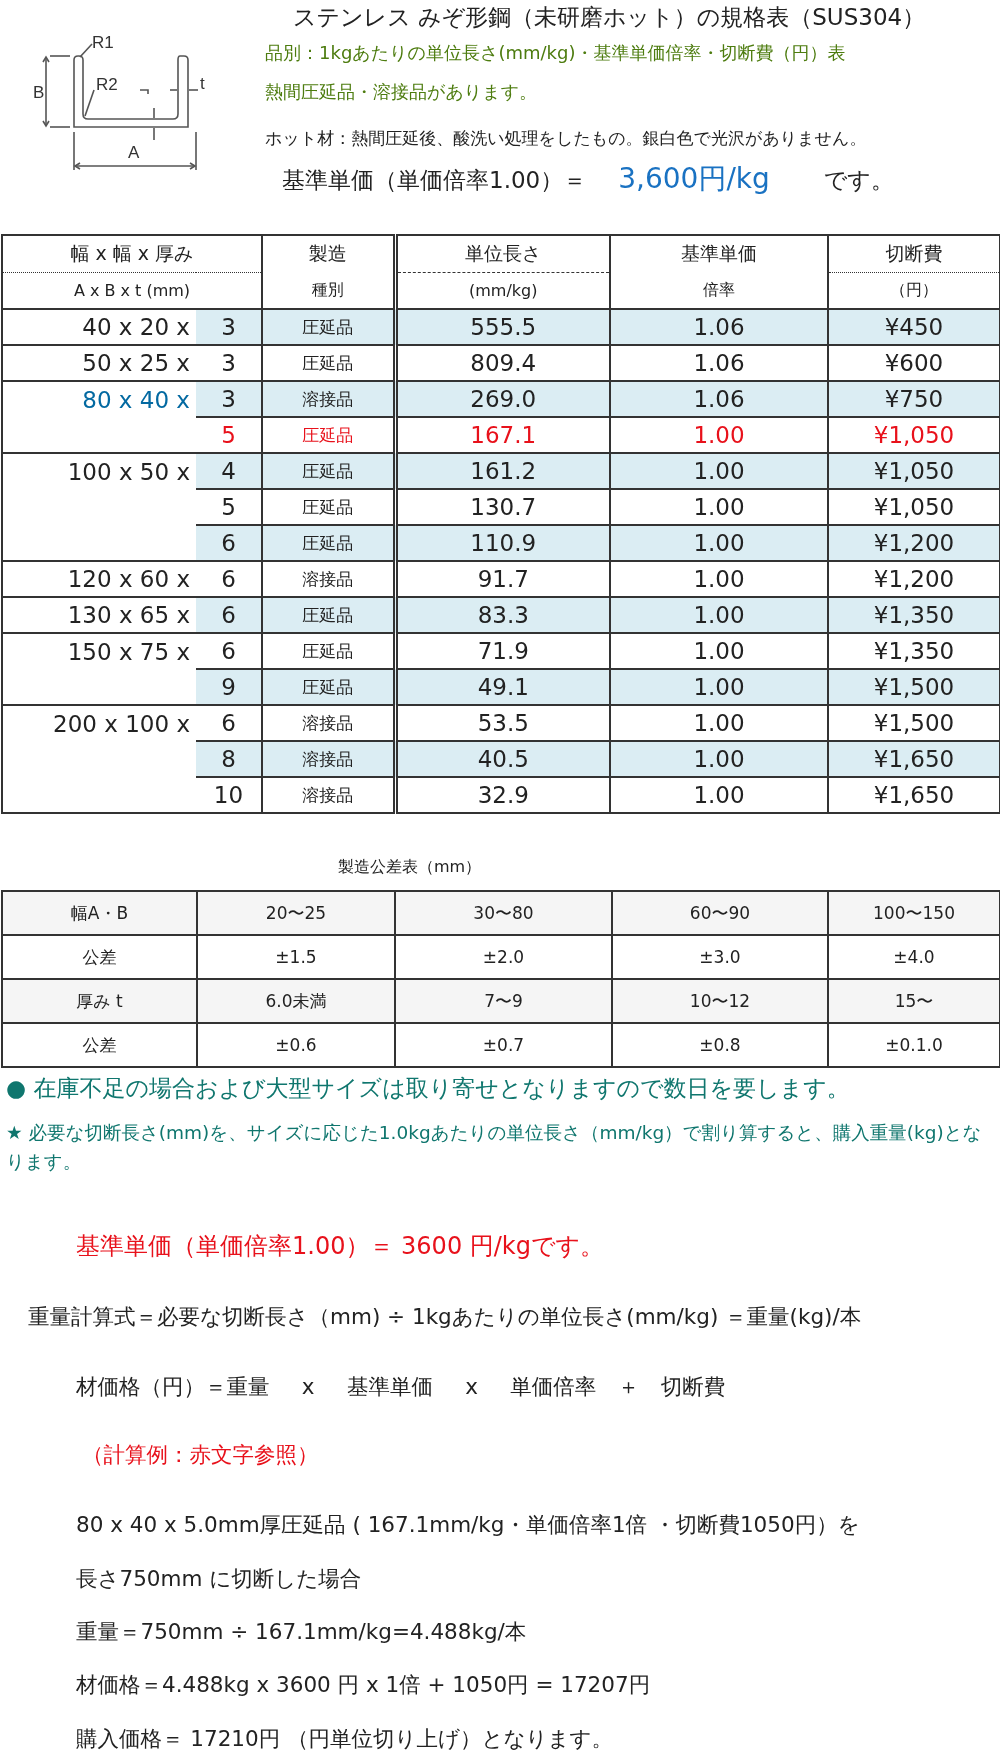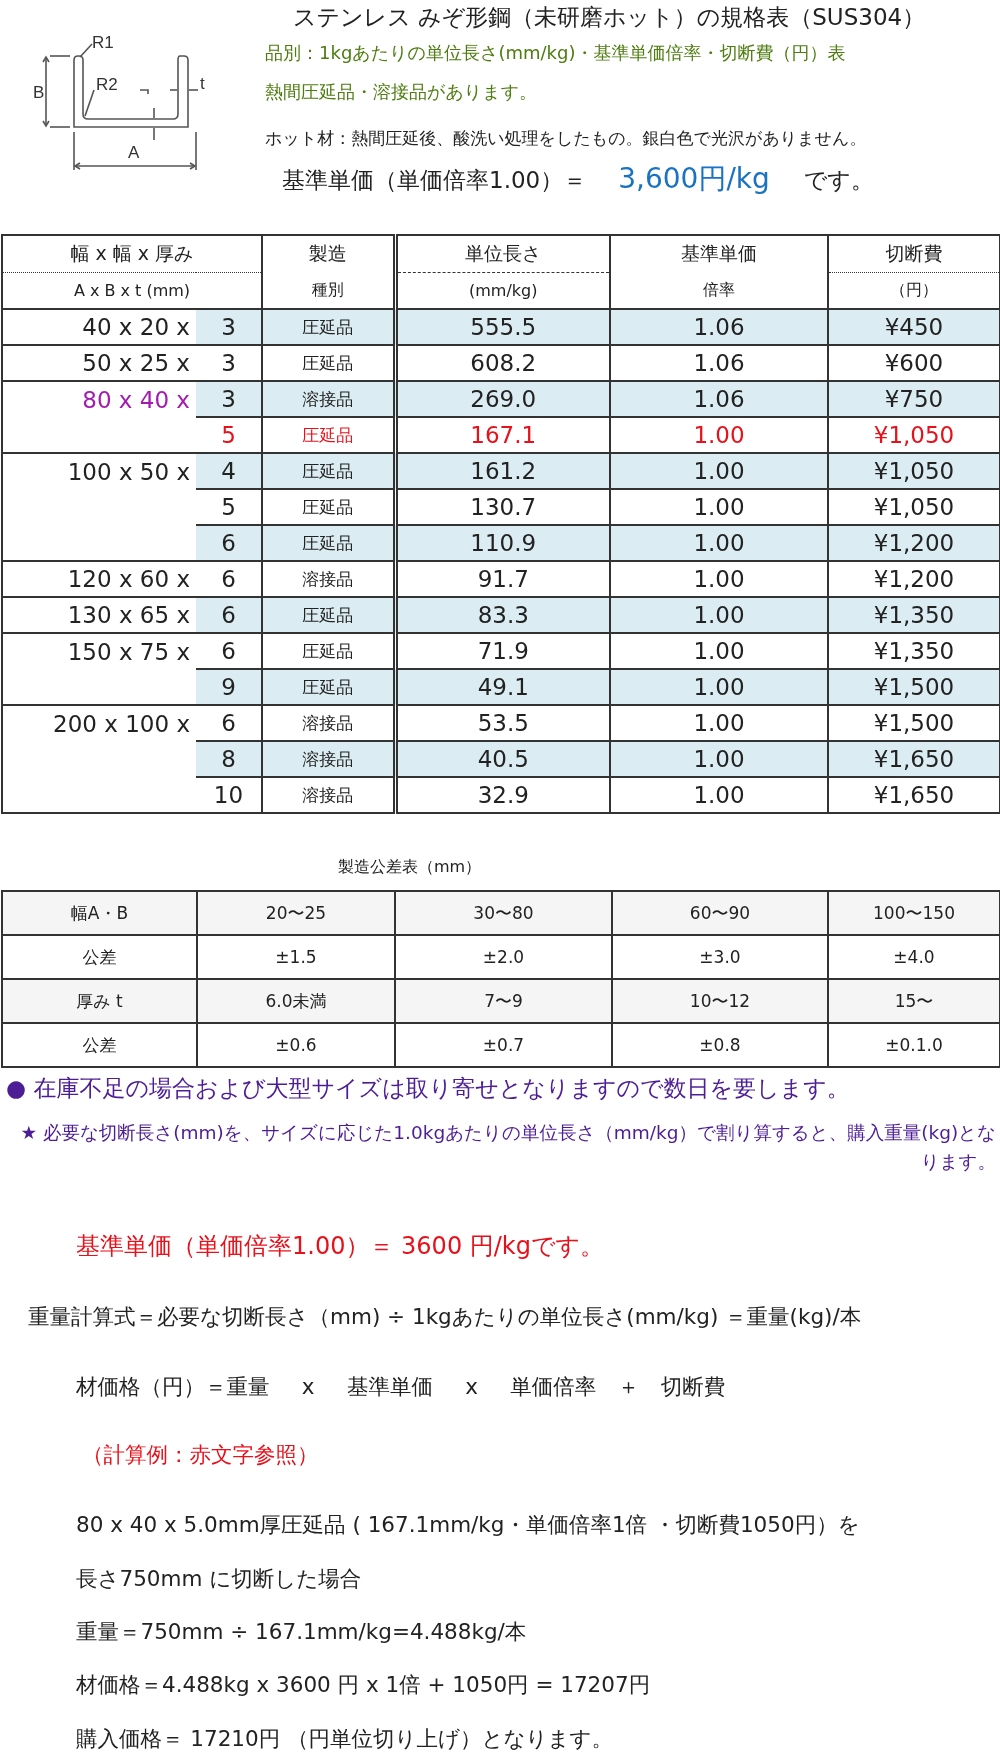--- a/index.html
+++ b/index.html
@@ -8,49 +8,49 @@
     font-family: "DejaVu Sans", "Liberation Sans", sans-serif;
     position: relative; overflow: hidden;
   }
   .abs { position: absolute; }
   
   .diagram { left: 30px; top: 30px; width: 180px; height: 150px; }
   .h-title { left: 265px; top: 2px; font-size: 23px; color: #222; white-space: nowrap; margin-left: 28px; }
   .h-line { left: 265px; font-size: 18px; color: #4d7c0f; white-space: nowrap; }
   .h-note { left: 265px; top: 127px; font-size: 17px; white-space: nowrap; }
   .h-price { left: 282px; top: 160px; font-size: 23px; white-space: nowrap; }
-  .h-price .blue { color: #1a72c2; font-size: 28px; margin: 0 34px 0 32px; }
+  .h-price .blue { color: #1a72c2; font-size: 28px; margin: 0 54px 0 32px; }
 
   
   .spec { left: 1px; top: 234px; width: 998px; border-collapse: collapse; position: absolute; table-layout: fixed; }
   .spec td { border: 2px solid #333; text-align: center; height: 36px; font-size: 23px; padding: 0; }
   .spec .hd td { height: 37px; font-size: 19px; }
   .spec .hd2 td { height: 37px; font-size: 16px; }
   .spec .hd td.dotb { border-bottom: 1px dotted #333; }
   .spec .hd td.dashb { border-bottom: 1px dashed #333; }
   .spec .hd2 td.nobt { border-top: none; }
   .spec td.size { text-align: right; padding-right: 6px; border-right: none; }
   .spec td.thk { border-left: none; text-align: center; }
   .spec td.size.cont { border-top: none; border-bottom: none; }
   .spec td.size.first { border-bottom: none; }
   .spec td.size.last { border-top: none; }
   .spec td.type { font-size: 17px; }
   .spec td.dbl { border-left: 5px double #333; }
   .spec tr.bl td.shade { background: #dbedf3; }
   .spec tr.red td { color: #e8111b; }
-  .spec td.redtxt { color: #a21caf; }
+  .spec td.redtxt { color: #0369a1; }
 
   
   .tol-title { left: 0; width: 819px; top: 857px; text-align: center; font-size: 16px; }
   .tol { left: 1px; top: 890px; width: 998px; border-collapse: collapse; position: absolute; table-layout: fixed; }
   .tol td { border: 2px solid #333; text-align: center; height: 44px; font-size: 17px; }
   .tol tr.g td { background: #f5f5f5; }
 
   
-  .note-blue { left: 6px; color: #4c1d95; white-space: nowrap; text-align: right; }
+  .note-blue { left: 6px; color: #0f766e; white-space: nowrap; }
   .n1 { top: 1073px; font-size: 23px; }
   .n2 { top: 1118px; font-size: 18.5px; width: 990px; white-space: normal; line-height: 29px; }
   .red-price { left: 76px; top: 1230px; font-size: 24px; color: #e8111b; white-space: nowrap; }
   .formula { left: 28px; top: 1302px; font-size: 21.5px; white-space: nowrap; }
   .formula2 { left: 76px; top: 1372px; font-size: 21.5px; white-space: nowrap; word-spacing: 4px; }
   .calc-ref { left: 82px; top: 1440px; font-size: 21.5px; color: #e8111b; white-space: nowrap; }
   .ex { left: 76px; font-size: 21.5px; white-space: nowrap; }
 </style>
 </head>
 <body>
@@ -126,21 +126,21 @@
     <td class="thk shade">3</td>
     <td class="type shade">圧延品</td>
     <td class="dbl shade">555.5</td>
     <td class="shade">1.06</td>
     <td class="shade">¥450</td>
   </tr>
   <tr>
     <td class="size">50 x 25  x</td>
     <td class="thk">3</td>
     <td class="type">圧延品</td>
-    <td class="dbl">608.2</td>
+    <td class="dbl">809.4</td>
     <td>1.06</td>
     <td>¥600</td>
   </tr>
   <tr class="bl">
     <td class="size first redtxt">80 x 40  x</td>
     <td class="thk shade">3</td>
     <td class="type shade">溶接品</td>
     <td class="dbl shade">269.0</td>
     <td class="shade">1.06</td>
     <td class="shade">¥750</td>

